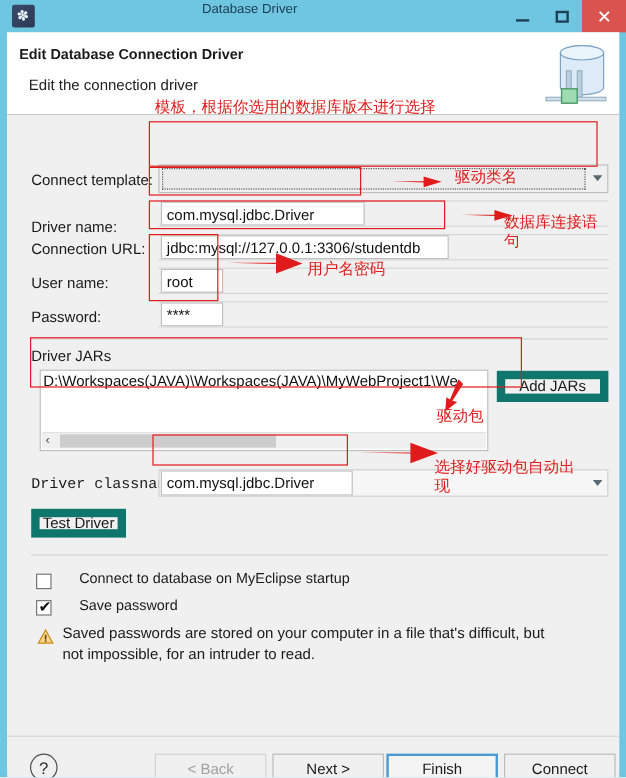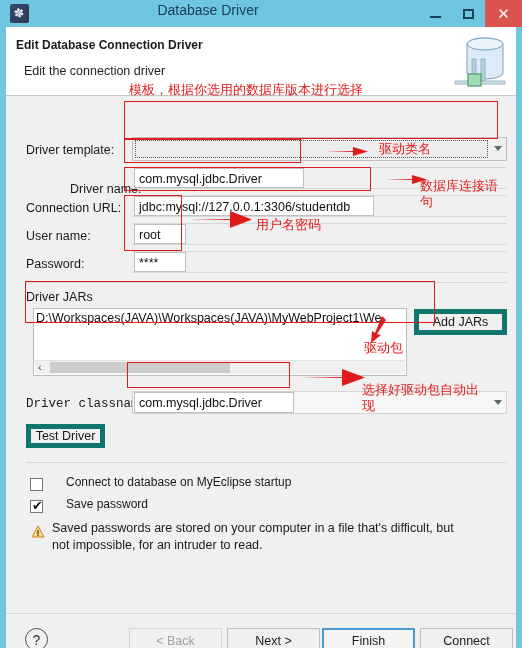--- a/index.html
+++ b/index.html
@@ -40,21 +40,21 @@
     color: #e8f1f8;
     font-size: 12px;
     line-height: 13px;
     transform: rotate(-10deg);
   }
   .title-text {
     position: absolute;
     left: 0; top: 2px;
     width: 416px;
     text-align: center;
-    font-size: 14px;
+    font-size: 11px;
     color: #1b3c52;
     font-family: "Liberation Sans", sans-serif;
   }
   .win-btn {
     position: absolute;
     top: 0;
     height: 27px;
     width: 33px;
     cursor: default;
   }
@@ -224,21 +224,21 @@
     position: absolute;
     left: 3px; top: 0px;
     font-size: 11px;
     color: #4a4a4a;
     line-height: 13px;
   }
 
   .btn {
     position: absolute;
     background: #f0f0f0;
-    border: 5px solid #0f766e;
+    border: 7px solid #0f766e;
     box-sizing: border-box;
     font-size: 12.5px;
     color: #1a1a1a;
     display: flex;
     align-items: center;
     justify-content: center;
     font-family: "Liberation Sans", sans-serif;
     cursor: default;
     text-align: right;
   }
@@ -375,27 +375,27 @@
           <rect x="20" y="26" width="4" height="22" fill="#b9cfdd" stroke="#8aa7b8" stroke-width="0.8"></rect>
           <rect x="29" y="26" width="4" height="22" fill="#b9cfdd" stroke="#8aa7b8" stroke-width="0.8"></rect>
           <rect x="3" y="48" width="50" height="3" fill="#cfe0ea" stroke="#8aa7b8" stroke-width="0.8"></rect>
           <rect x="16" y="41" width="13" height="12" fill="#9fdcb2" stroke="#4f9a6b" stroke-width="1.2"></rect>
         </svg>
       </div>
     </div>
 
     <div class="content">
 
-      <div class="lbl" style="left:20px; top:47px;">Driver template:</div>
+      <div class="lbl" style="left:20px; top:47px;">Connect template:</div>
       <div class="combo" style="left:126px; top:41px; width:375px; height:24px;">
         <div class="inner"></div>
         <div class="arrow"></div>
       </div>
 
-      <div class="lbl" style="left:20px; top:86px;margin-left:44px;">Driver name:</div>
+      <div class="lbl" style="left:20px; top:86px;">Driver name:</div>
       <div class="combo-flat" style="left:126px; top:71px; width:375px; height:22px;"></div>
       <div class="field" style="left:128px; top:72px; width:170px; height:20px;">com.mysql.jdbc.Driver</div>
 
       <div class="lbl" style="left:20px; top:105px;">Connection URL:</div>
       <div class="combo-flat" style="left:126px; top:99px; width:375px; height:22px;"></div>
       <div class="field" style="left:128px; top:100px; width:240px; height:20px;">jdbc:mysql://127.0.0.1:3306/studentdb</div>
 
       <div class="lbl" style="left:20px; top:133px;">User name:</div>
       <div class="combo-flat" style="left:126px; top:127px; width:375px; height:22px;"></div>
       <div class="field" style="left:128px; top:128px; width:52px; height:20px;">root</div>

